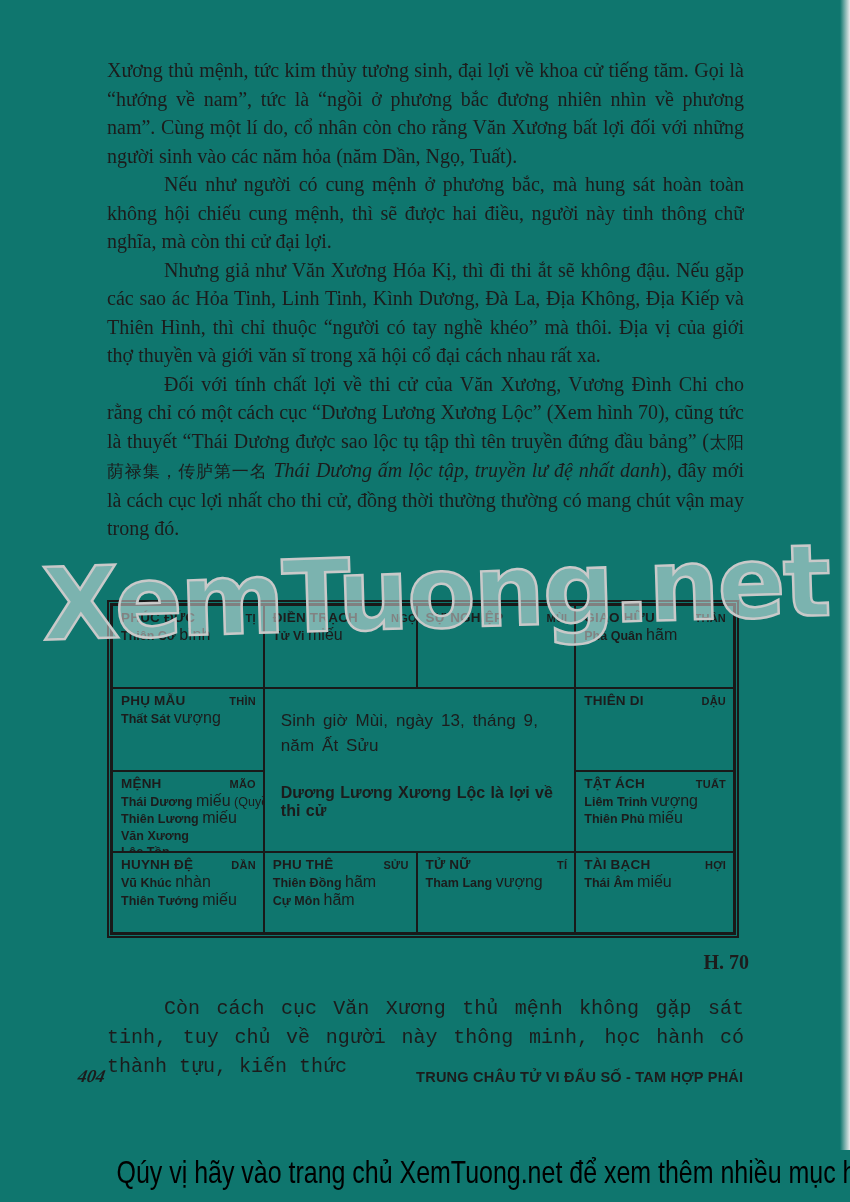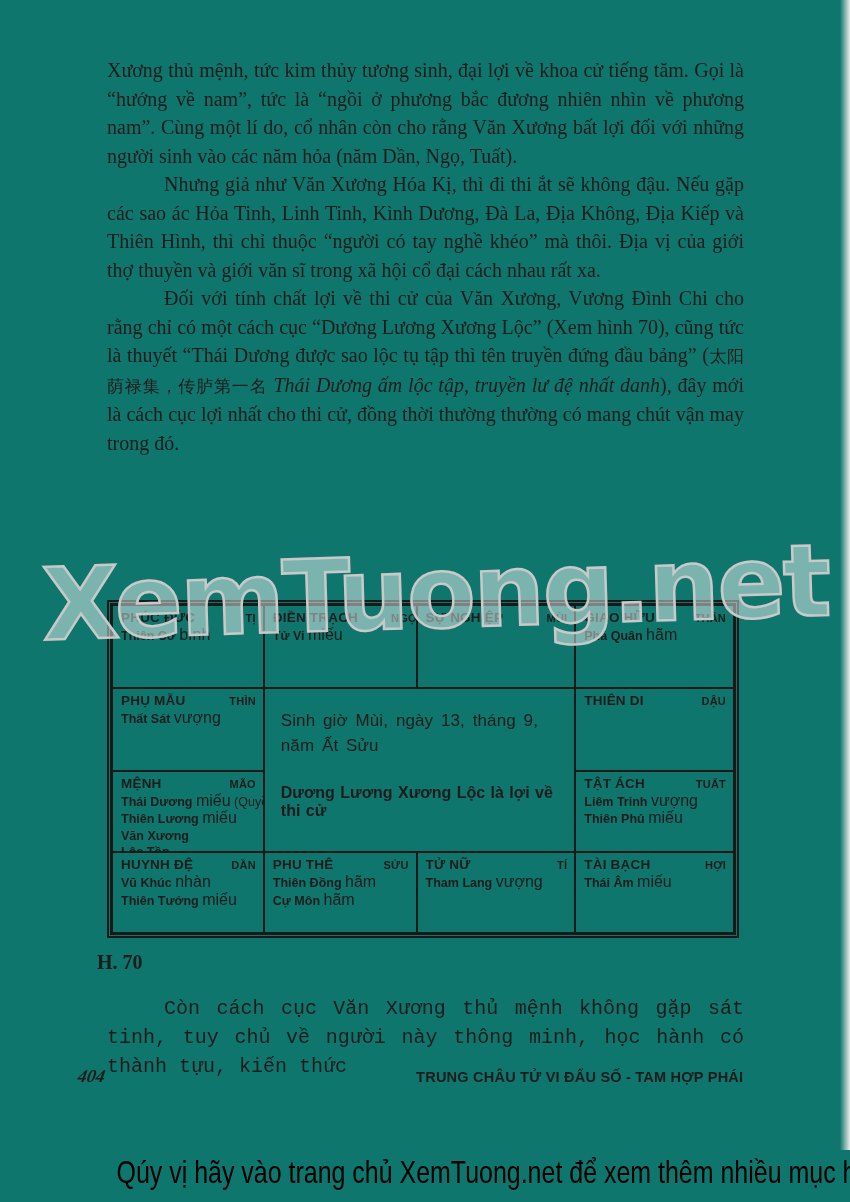--- a/index.html
+++ b/index.html
@@ -35,21 +35,21 @@
   .st { font-weight:normal; font-size:16px; }
   .snote { font-weight:normal; font-size:12.5px; }
   .a-r1c1{grid-area:1/1/2/2} .a-r1c2{grid-area:1/2/2/3} .a-r1c3{grid-area:1/3/2/4} .a-r1c4{grid-area:1/4/2/5}
   .a-r2c1{grid-area:2/1/3/2} .a-r2c4{grid-area:2/4/3/5}
   .a-r3c1{grid-area:3/1/4/2} .a-r3c4{grid-area:3/4/4/5}
   .a-r4c1{grid-area:4/1/5/2} .a-r4c2{grid-area:4/2/5/3} .a-r4c3{grid-area:4/3/5/4} .a-r4c4{grid-area:4/4/5/5}
   .a-center{grid-area:2/2/4/4; padding:19px 16px;}
   .birth { font-size:17px; line-height:25px; letter-spacing:0.1px; word-spacing:3px; }
   .pattern { margin-top:26px; font-weight:bold; font-size:16px; word-spacing:1px; }
 
-  .caption { position:absolute; left:97px; top:951px; width:632px; text-align:left;
+  .caption { position:absolute; left:117px; top:951px; width:632px; text-align:right;
     font-weight:bold; font-size:20px; }
 
   .p5wrap { position:absolute; left:107px; top:994px; width:637px;
     font-size:20px; line-height:29px; text-align:justify;font-family:Liberation Mono, monospace; }
   .p5wrap p { margin:0; }
 
   .footer { position:absolute; left:78px; top:1066px; width:665px;
     display:flex; justify-content:space-between; align-items:baseline; }
   .pagenum { font-style:italic; font-weight:bold; font-size:18px; transform:skewX(-10deg); }
   .booktitle { font-family:"Liberation Sans", sans-serif; font-weight:bold; font-size:15px;
@@ -67,20 +67,21 @@
 </style>
 </head>
 <body>
 
 <div class="page">
 
   <div class="scan-edge"></div>
 
   <div class="bodytext">
     <p>Xương thủ mệnh, tức kim thủy tương sinh, đại lợi về khoa cử tiếng tăm. Gọi là “hướng về nam”, tức là “ngồi ở phương bắc đương nhiên nhìn về phương nam”. Cùng một lí do, cổ nhân còn cho rằng Văn Xương bất lợi đối với những người sinh vào các năm hỏa (năm Dần, Ngọ, Tuất).</p>
+    <p class="ind">Nếu như người có cung mệnh ở phương bắc, mà hung sát hoàn toàn không hội chiếu cung mệnh, thì sẽ được hai điều, người này tinh thông chữ nghĩa, mà còn thi cử đại lợi.</p>
     <p class="ind">Nhưng giả như Văn Xương Hóa Kị, thì đi thi ắt sẽ không đậu. Nếu gặp các sao ác Hỏa Tinh, Linh Tinh, Kình Dương, Đà La, Địa Không, Địa Kiếp và Thiên Hình, thì chỉ thuộc “người có tay nghề khéo” mà thôi. Địa vị của giới thợ thuyền và giới văn sĩ trong xã hội cổ đại cách nhau rất xa.</p>
     <p class="ind"><span>Đối với tính chất lợi về thi cử của Văn Xương, Vương Đình Chi cho rằng chỉ có một cách cục “Dương Lương Xương Lộc” (Xem hình 70), cũng tức là thuyết “Thái Dương được sao lộc tụ tập thì tên truyền đứng đầu bảng” (</span><span class="cjk">太阳荫禄集，传胪第一名</span> <span class="it">Thái Dương ấm lộc tập, truyền lư đệ nhất danh</span><span>), đây mới là cách cục lợi nhất cho thi cử, đồng thời thường thường có mang chút vận may trong đó.</span></p>
   </div>
 
   <div class="chart">
 
     <div class="cell a-r1c1">
       <div class="ph">
           <span>PHÚC ĐỨC</span>
           <span class="branch">TỊ</span>

